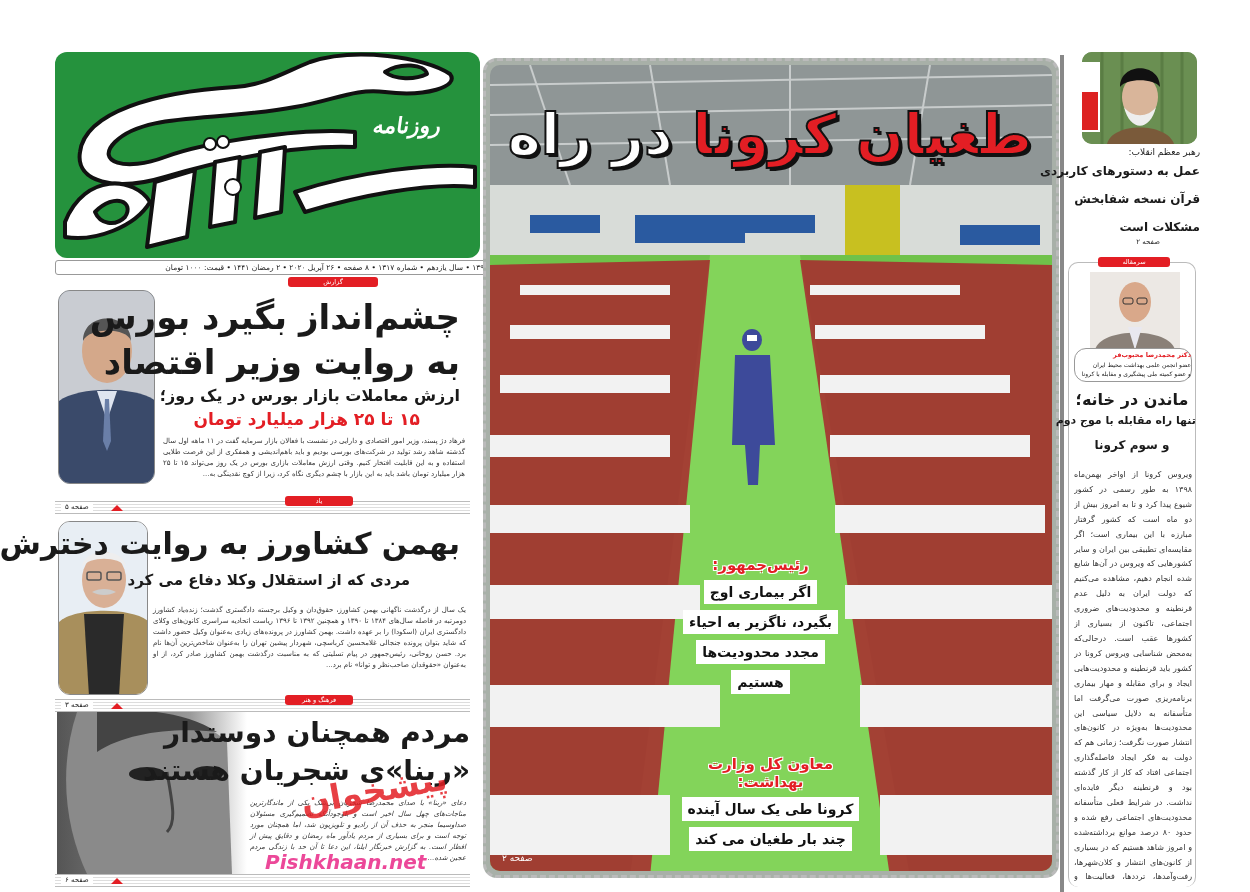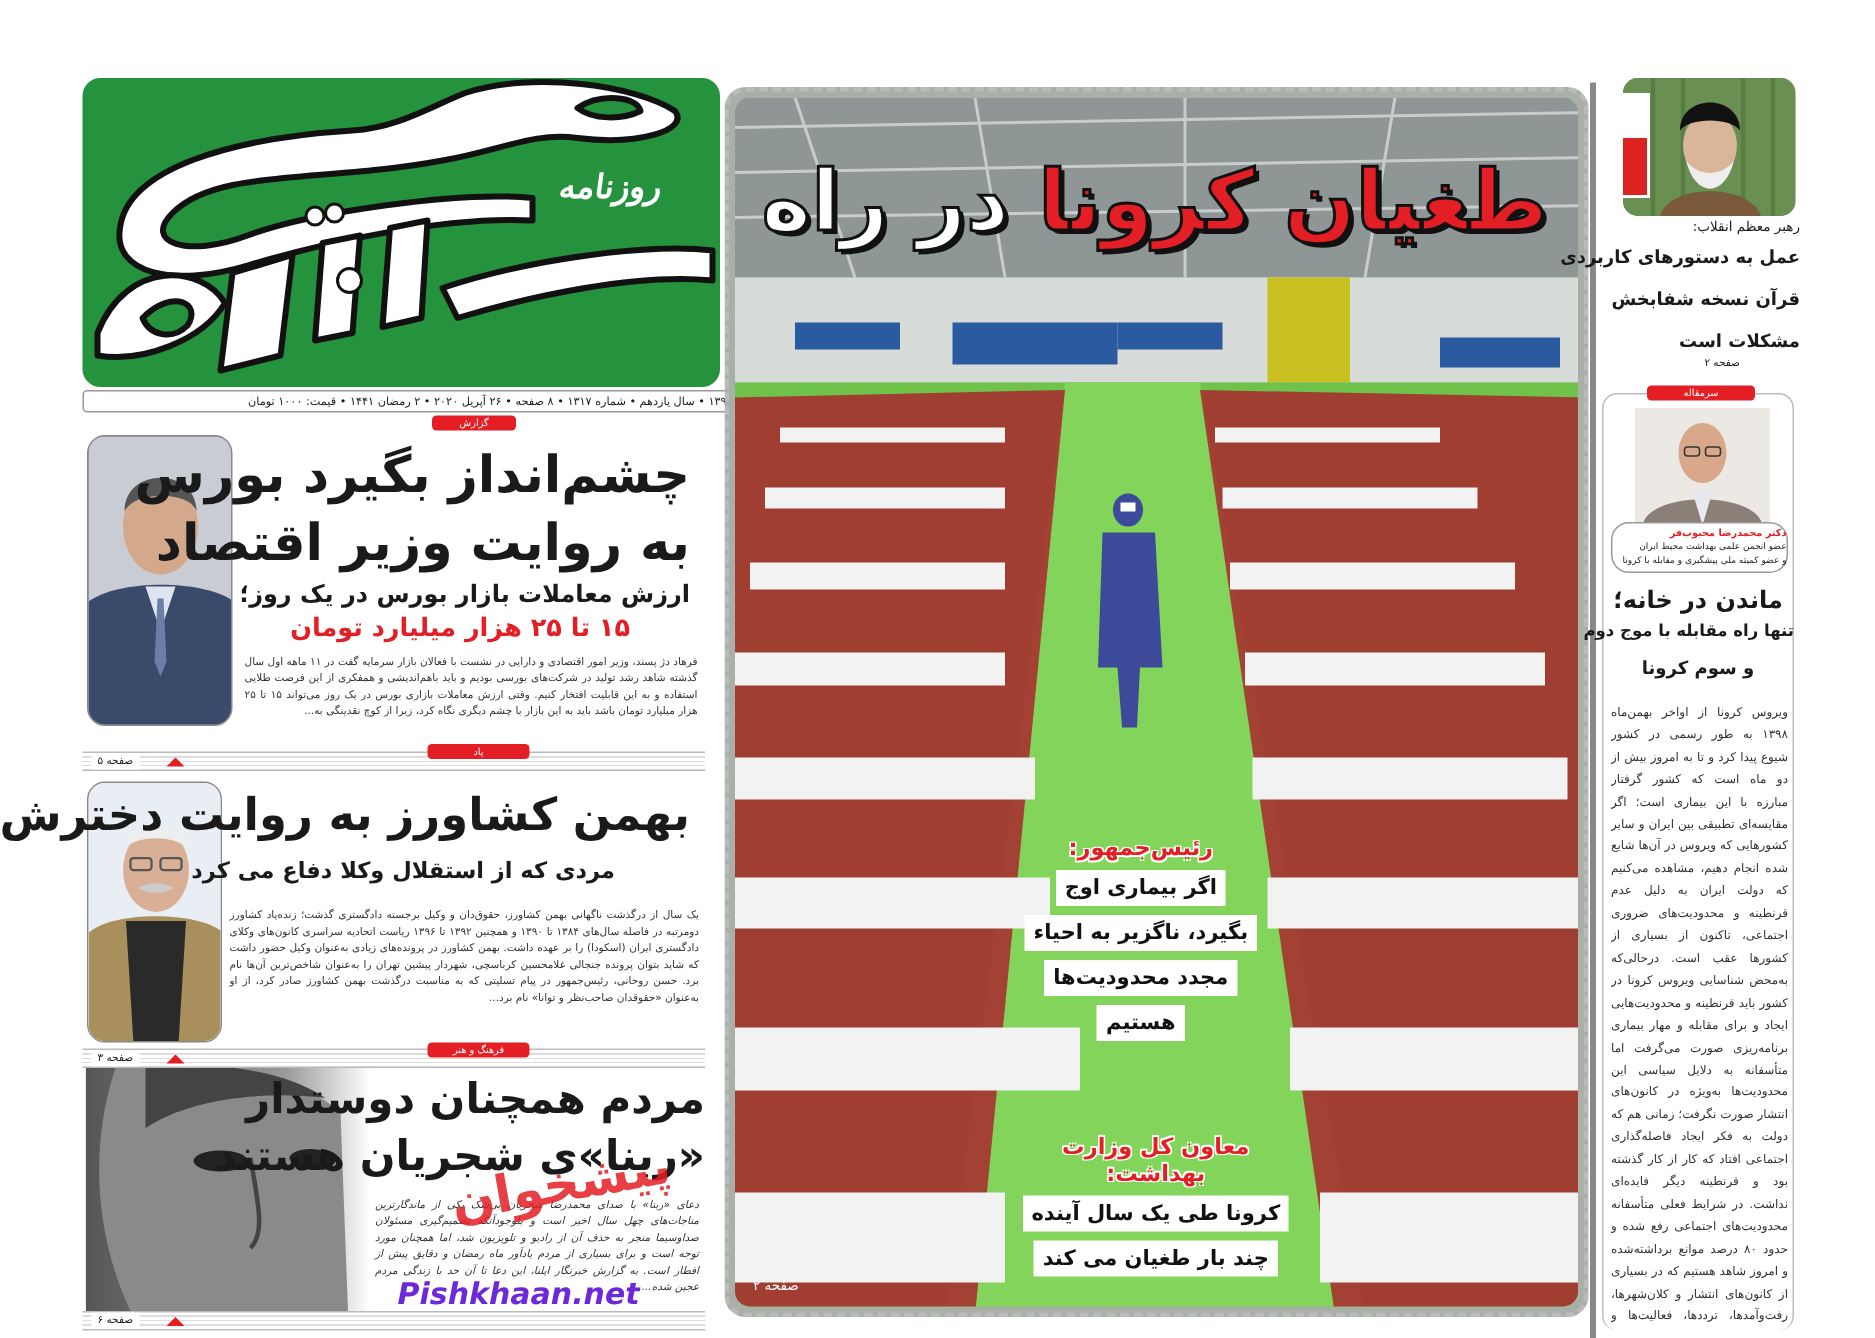--- a/index.html
+++ b/index.html
@@ -125,21 +125,21 @@
     <g fill="#fff" stroke="#111" stroke-width="2">
       <circle cx="155" cy="92" r="6"></circle>
       <circle cx="168" cy="90" r="6"></circle>
       <circle cx="178" cy="135" r="8"></circle>
     </g>
   </svg>
   <div class="ruznameh">روزنامه</div>
 </div>
 <div class="dateline rtl">یکشنبه ۷ اردیبهشت ۱۳۹۹ • سال یازدهم • شماره ۱۳۱۷ • ۸ صفحه • ۲۶ آپریل ۲۰۲۰ • ۲ رمضان ۱۴۴۱ • قیمت: ۱۰۰۰ تومان</div>
 
-<div class="tag" style="left:288px;top:277px;width:56px;">گزارش</div>
+<div class="tag" style="left:288px;top:277px;width:90px;">گزارش</div>
 <div class="photo-round" style="left:58px;top:290px;width:97px;height:194px;background:#8a9bb0;">
   <svg width="97" height="194" viewBox="0 0 97 194">
     <rect width="97" height="194" fill="#c9ccd2"></rect>
     <path d="M0 110 C20 95 77 95 97 110 L97 194 L0 194 Z" fill="#3a4a6a"></path>
     <path d="M38 100 L48 130 L58 100 Z" fill="#dfe5f0"></path>
     <path d="M46 108 L50 108 L52 150 L48 160 L44 150 Z" fill="#6a7fa8"></path>
     <ellipse cx="48" cy="60" rx="25" ry="32" fill="#d4a88a"></ellipse>
     <path d="M24 50 C24 20 72 20 72 50 C68 36 30 36 24 50 Z" fill="#555"></path>
   </svg>
 </div>
@@ -191,21 +191,21 @@
     <path d="M40 0 C80 -5 130 0 160 20 C120 15 70 20 40 40 Z" fill="#444"></path>
     <ellipse cx="90" cy="62" rx="18" ry="7" fill="#222"></ellipse>
     <ellipse cx="150" cy="60" rx="14" ry="6" fill="#222"></ellipse>
     <path d="M110 60 C115 90 120 110 110 120" stroke="#444" stroke-width="3" fill="none"></path>
   </svg>
 </div>
 <div class="headline-xl" style="right:780px;top:714px;font-size:28px;line-height:38px;">مردم همچنان دوستدار</div>
 <div class="headline-xl" style="right:780px;top:752px;font-size:28px;line-height:38px;">«ربنا»ی شجریان هستند</div>
 <div class="body-text" style="left:250px;top:798px;width:216px;font-style:italic;">دعای «ربنا» با صدای محمدرضا شجریان بی‌شک یکی از ماندگارترین مناجات‌های چهل سال اخیر است و بلوجودآنکه تصمیم‌گیری مسئولان صداوسیما منجر به حذف آن از رادیو و تلویزیون شد، اما همچنان مورد توجه است و برای بسیاری از مردم یادآور ماه رمضان و دقایق پیش از افطار است. به گزارش خبرنگار ایلنا، این دعا تا آن حد با زندگی مردم عجین شده...</div>
 <div style="position:absolute;left:300px;top:770px;color:#e31e24;font-size:34px;font-weight:bold;opacity:0.85;transform:rotate(-10deg);direction:rtl;">پیشخوان</div>
-<div style="position:absolute;left:265px;top:850px;color:#6d28d9;font-size:20px;font-weight:bold;font-style:italic;">Pishkhaan.net</div>
+<div style="position:absolute;left:265px;top:850px;color:#ec4899;font-size:20px;font-weight:bold;font-style:italic;">Pishkhaan.net</div>
 
 <div class="page-ref" style="top:874px;">
   <span class="caret"></span>
   <span class="pr-label">صفحه ۶</span>
 </div>
 
 <div class="hero">
   <div class="hero-inner">
     <svg class="hero-svg" viewBox="0 0 568 812" preserveAspectRatio="none">
 

